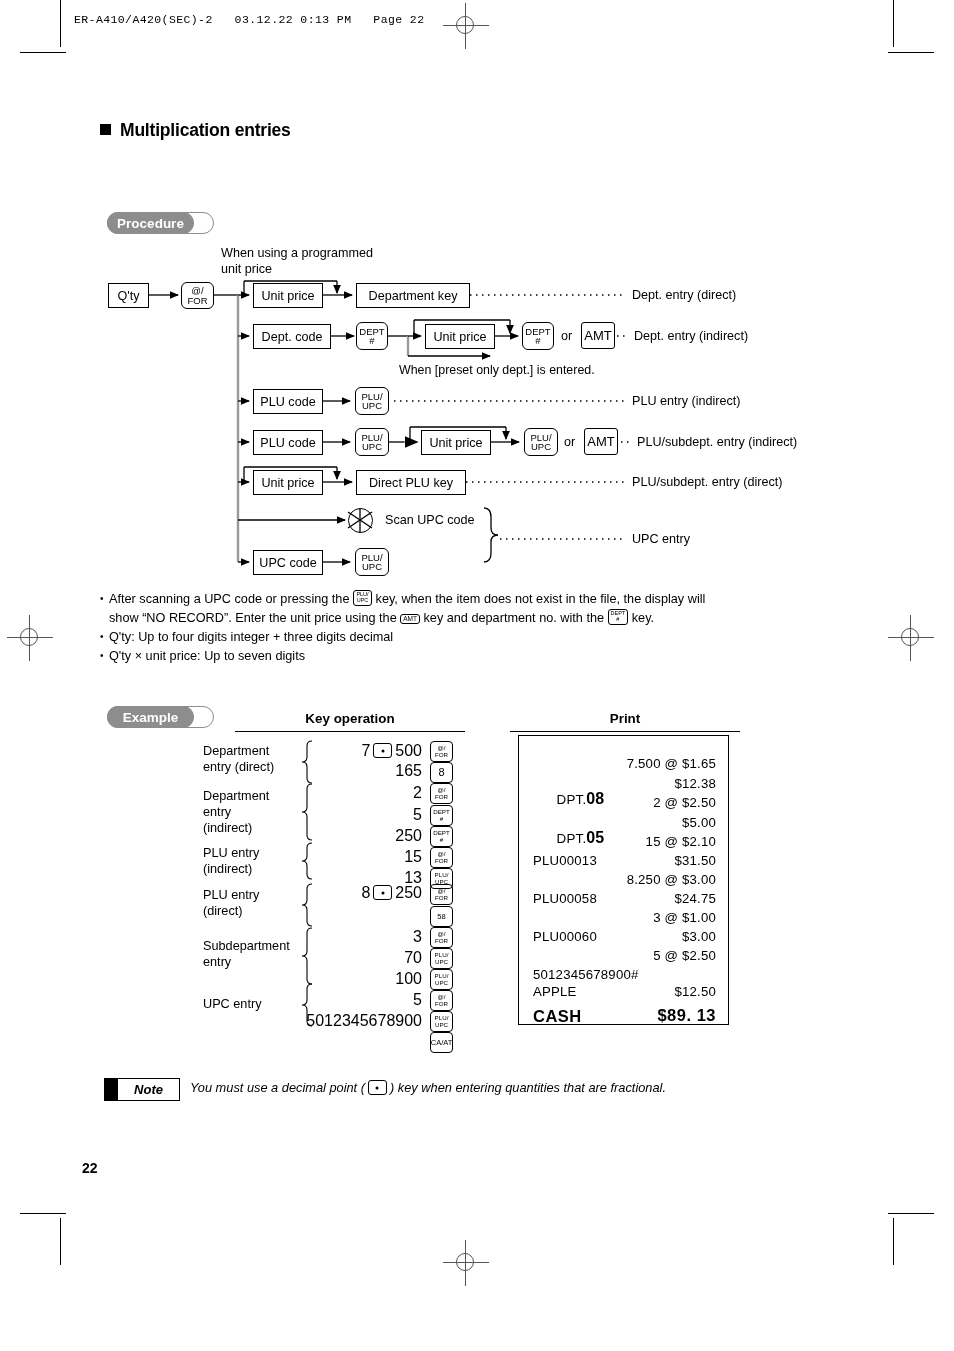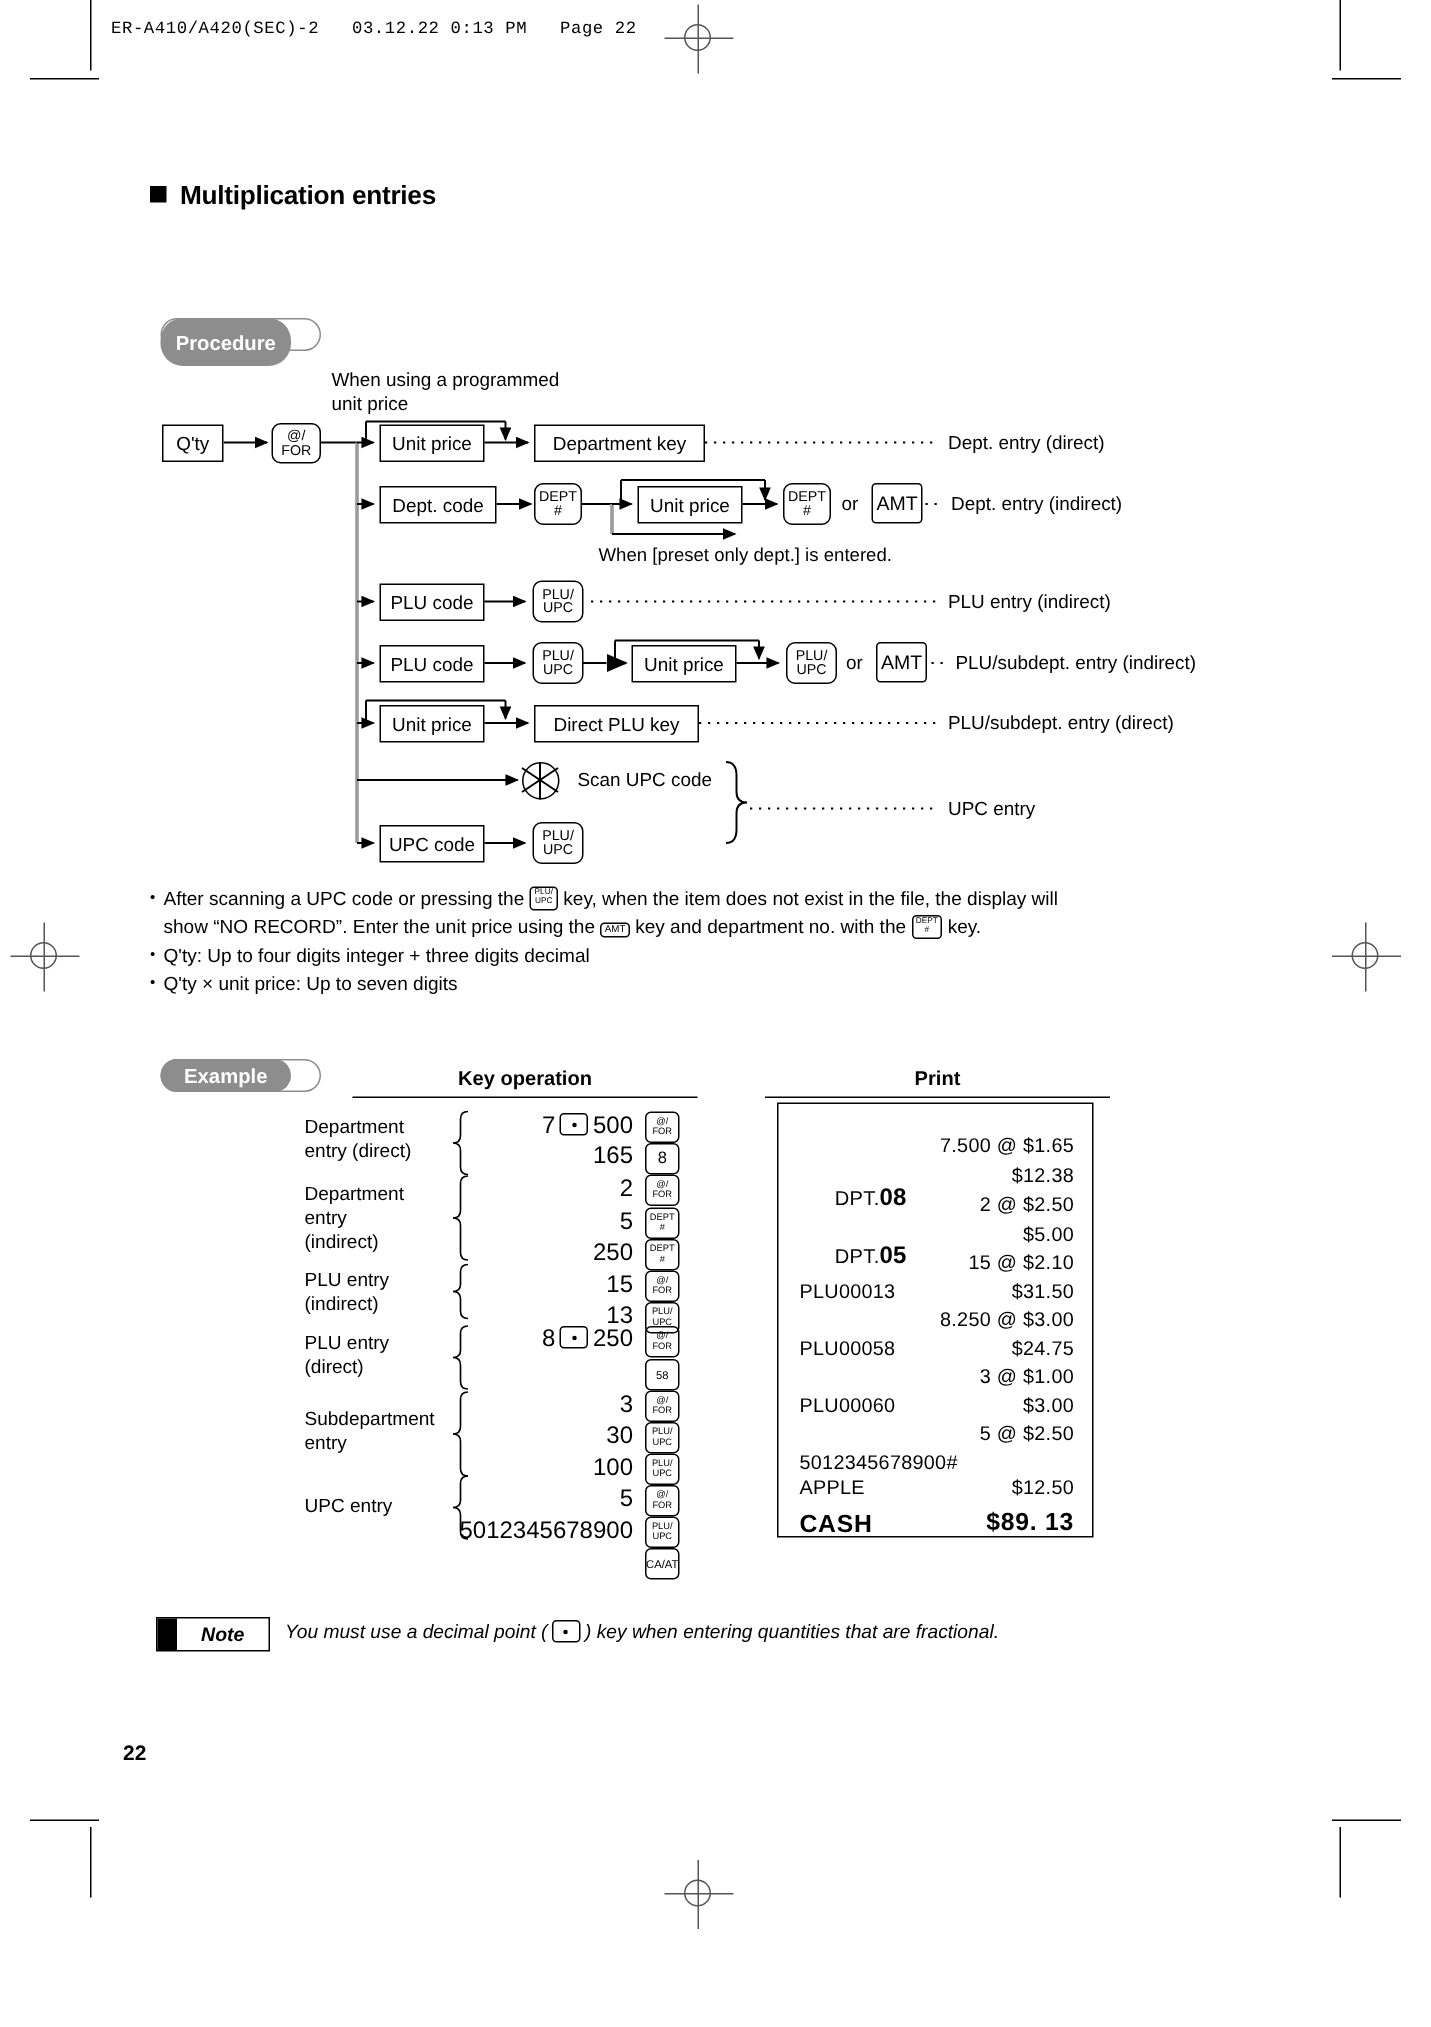--- a/index.html
+++ b/index.html
@@ -298,21 +298,21 @@
       <div class="ring"></div>
   </div>
 
   <div class="hdr">ER-A410/A420(SEC)-2   03.12.22 0:13 PM   Page 22</div>
 
   <div class="sec-title">
     <span class="sq"></span><span>Multiplication entries</span>
   </div>
 
   <div class="pill-outline" style="left:107px; top:212px; width:107px; height:22px;"></div>
-  <div class="pill-fill" style="left:107px; top:212px; width:87px; height:32px;">Procedure</div>
+  <div class="pill-fill" style="left:107px; top:212px; width:87px; height:22px;">Procedure</div>
 
   <svg class="fc" viewBox="0 0 954 1351">
     <defs>
       <marker id="ar" markerWidth="7" markerHeight="7" refX="6.2" refY="3" orient="auto">
         <path d="M0,0 L7,3 L0,6 z" fill="#000"></path>
       </marker>
       <marker id="arg" markerWidth="7" markerHeight="7" refX="6.2" refY="3" orient="auto">
         <path d="M0,0 L7,3 L0,6 z" fill="#000"></path>
       </marker>
     </defs>
@@ -559,21 +559,21 @@
   </div>
 
   <div class="opkey mid" style="left:430px; top:906px;">58</div>
 
   <div class="op-num" style="left:320px; top:928px; width:102px;">3</div>
   <div class="opkey" style="left:430px; top:927px;">
     <span>@/</span>
       <span>FOR</span>
   </div>
 
-  <div class="op-num" style="left:320px; top:949px; width:102px;">30</div>
+  <div class="op-num" style="left:320px; top:949px; width:102px;">70</div>
   <div class="opkey" style="left:430px; top:948px;">
     <span>PLU/</span>
       <span>UPC</span>
   </div>
 
   <div class="op-num" style="left:320px; top:970px; width:102px;">100</div>
   <div class="opkey" style="left:430px; top:969px;">
     <span>PLU/</span>
       <span>UPC</span>
   </div>

